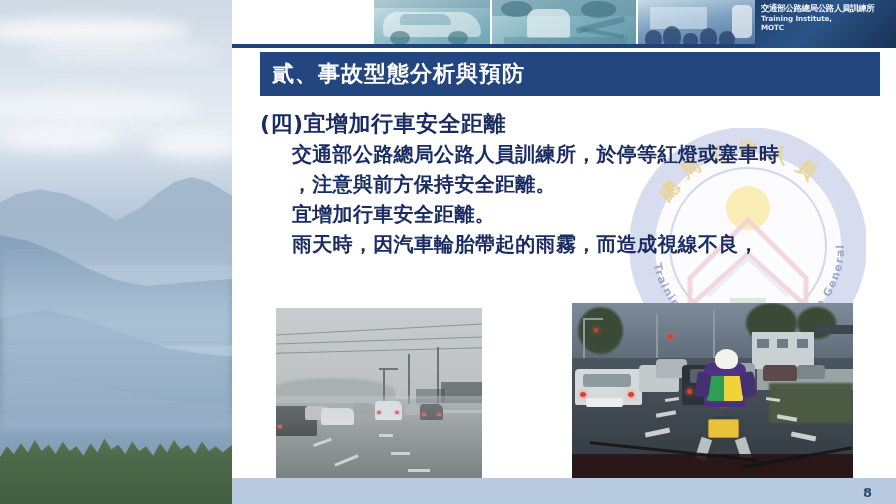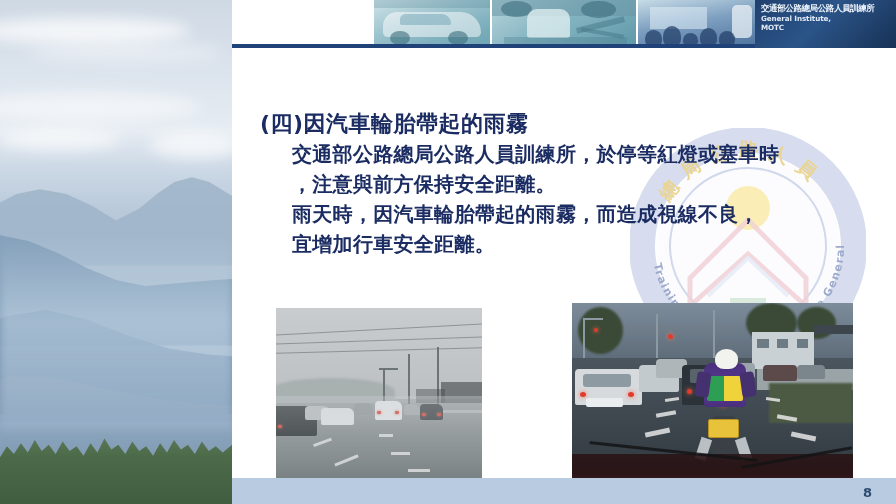--- a/index.html
+++ b/index.html
@@ -269,25 +269,29 @@
       <div class="sp-head" style="left:50%;width:14%;height:40%;"></div>
       <div class="sp-head" style="left:65%;width:13%;height:34%;"></div>
     </div>
 
     <div id="strip-bottom-rule"></div>
   </div>
 
   <div id="institution-label">
     <div id="institution-name-zh">交通部公路總局公路人員訓練所</div>
     <div id="institution-name-en">
-      <div>General Institute,</div>
+      <div>Training Institute,</div>
       <div>MOTC</div>
     </div>
   </div>
 
+  <div id="title-bar">
+    <div id="title-notch"></div>
+    <div id="slide-title">貳、事故型態分析與預防</div>
+  </div>
 
   <div id="watermark">
     <svg viewBox="0 0 236 236" xmlns="http://www.w3.org/2000/svg">
       <defs>
         <path id="arc-top" d="M 28,118 A 90,90 0 0 1 208,118"></path>
         <path id="arc-bottom" d="M 22,118 A 96,96 0 0 0 214,118"></path>
       </defs>
       <circle cx="118" cy="118" r="106" fill="none" stroke="#6b83c0" stroke-width="26" opacity="0.55"></circle>
       <circle cx="118" cy="118" r="92" fill="#eef2fa" opacity="0.35"></circle>
       <circle cx="118" cy="118" r="78" fill="none" stroke="#7f93c8" stroke-width="2" opacity="0.7"></circle>
@@ -302,25 +306,25 @@
       <text font-size="19" font-weight="bold" fill="#d6a81f" letter-spacing="10" font-family="DejaVu Sans, sans-serif" opacity="0.95">
         <textPath href="#arc-top" startOffset="16%">總局公路人員</textPath>
       </text>
       <text font-size="11" font-weight="bold" fill="#2a4790" letter-spacing="1.2" font-family="DejaVu Sans, sans-serif" opacity="0.9">
         <textPath href="#arc-bottom" startOffset="6%">Training Institute, Directorate General of Highways, MOTC</textPath>
       </text>
     </svg>
   </div>
 
   <div id="body-text">
-    <div class="heading-line">(四)因汽車輪胎帶起的雨霧</div>
+    <div class="heading-line">(四)宜增加行車安全距離</div>
     <div class="para-line">交通部公路總局公路人員訓練所，於停等紅燈或塞車時</div>
     <div class="para-line">，注意與前方保持安全距離。</div>
+    <div class="para-line">宜增加行車安全距離。</div>
     <div class="para-line">雨天時，因汽車輪胎帶起的雨霧，而造成視線不良，</div>
-    <div class="para-line">宜增加行車安全距離。</div>
   </div>
 
   <div id="photo-rain-highway">
     <div class="ph rh-sky"></div>
     <div class="ph rh-hill"></div>
     <div class="ph rh-road"></div>
     <div class="ph rh-wire" style="left:0;top:12%;width:100%;transform:rotate(-3deg);"></div>
     <div class="ph rh-wire" style="left:0;top:18%;width:100%;transform:rotate(-2deg);"></div>
     <div class="ph rh-wire" style="left:0;top:24%;width:100%;transform:rotate(-1.5deg);"></div>
     <div class="ph rh-pole" style="left:64%;top:26%;height:30%;"></div>

